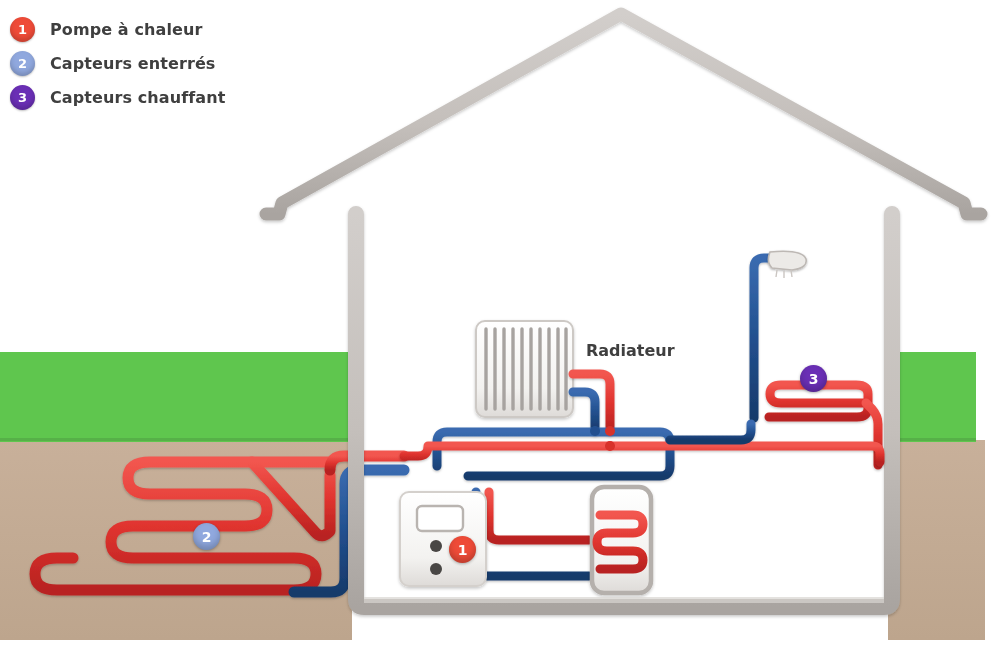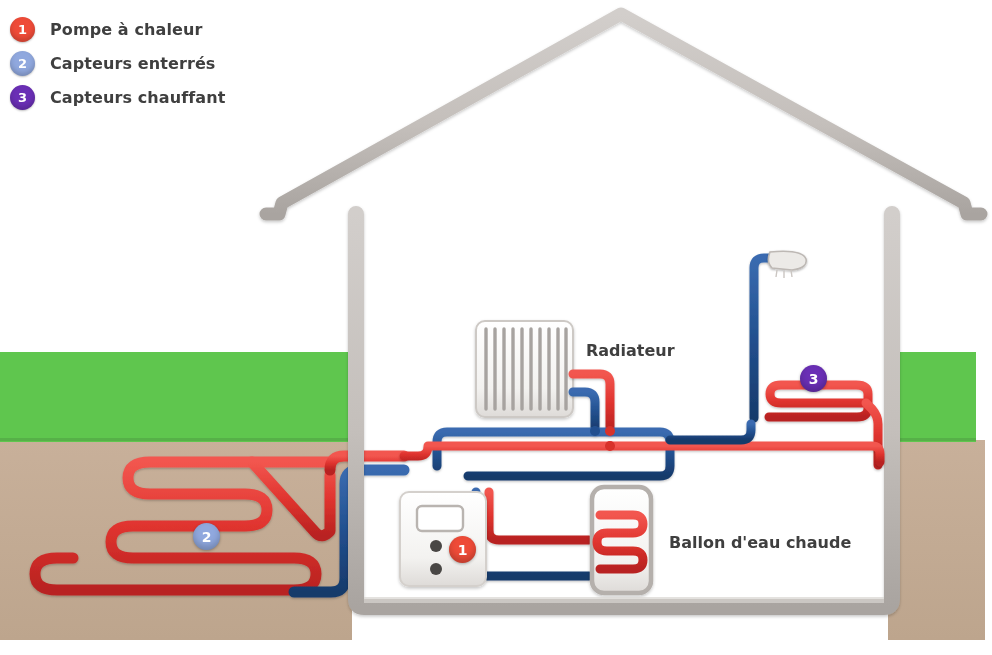--- a/index.html
+++ b/index.html
@@ -241,15 +241,14 @@
       <div class="legend-label">Capteurs chauffant</div>
     </div>
 
   </div>
 
   <div class="marker" id="marker-1" style="background:#ee4b38;">1</div>
   <div class="marker" id="marker-2" style="background:#90a8de;">2</div>
   <div class="marker" id="marker-3" style="background:#6a2fb5;">3</div>
 
   <div class="scene-label" id="label-radiateur">Radiateur</div>
-  <div class="scene-label" id="label-ballon">Ballon d'eau chaude</div>
 
 </div>
 
 </body></html>

